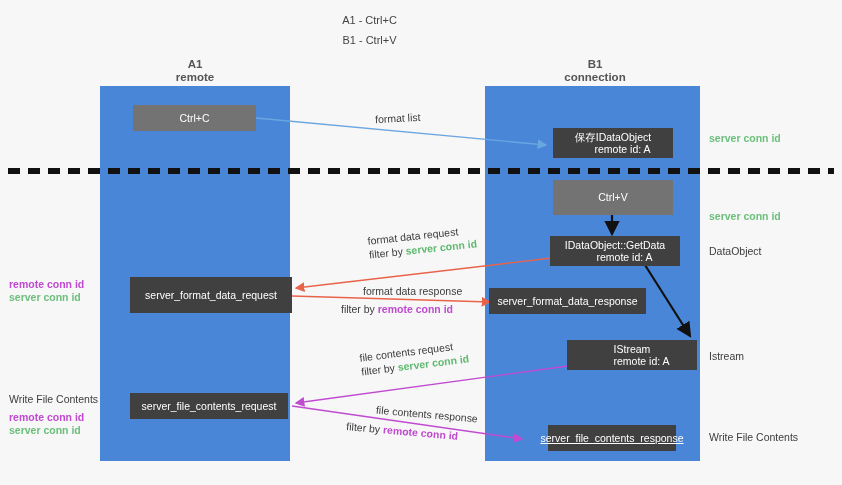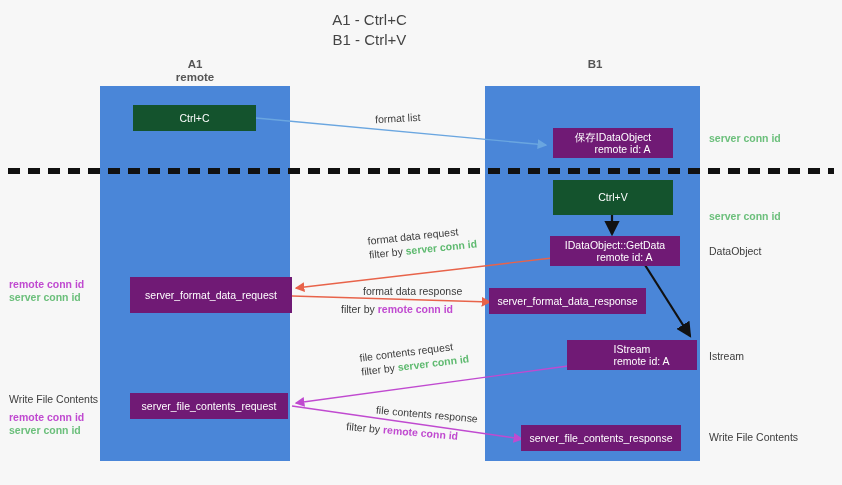--- a/index.html
+++ b/index.html
@@ -9,42 +9,42 @@
     font-family:"Liberation Sans", sans-serif;
     color:#3c3c3c;
     overflow:hidden;
     position:relative;
   }
   #stage{position:absolute;left:0;top:0;width:842px;height:485px;}
 
   
   .title{
     position:absolute;left:0;top:10px;width:739px;
-    text-align:center;font-size:15px;line-height:20px;color:#444;
+    text-align:center;font-size:11px;line-height:20px;color:#444;
   }
 
   
   .col-head{
     position:absolute;text-align:center;font-size:11.5px;
     line-height:13px;color:#555;font-weight:bold;
   }
 
   
   .lane{position:absolute;background:#4a86d8;}
 
   
   .box{
     position:absolute;box-sizing:border-box;
     display:flex;flex-direction:column;
     align-items:center;justify-content:center;
     color:#ffffff;font-size:10.5px;line-height:12.5px;
     text-align:center;padding:2px 4px;
   }
-  .box.green{background:#14532d;}
-  .box.orange{background:#701a75;}
+  .box.green{background:#737373;}
+  .box.orange{background:#404040;}
   .box .l2{font-size:10.5px;margin-left:19px;}
 
   
   .note{position:absolute;font-size:10.5px;line-height:13px;}
   .note.green{color:#6bbf7b;font-weight:bold;}
   .note.magenta{color:#c04ad0;font-weight:bold;}
   .note.dark{color:#3c3c3c;}
 
   
   .elabel{
@@ -72,20 +72,21 @@
     <div>A1 - Ctrl+C</div>
     <div>B1 - Ctrl+V</div>
   </div>
 
   <div class="col-head" style="left:120px;top:58px;width:150px;">
     <div>A1</div>
     <div>remote</div>
   </div>
   <div class="col-head" style="left:520px;top:58px;width:150px;">
     <div>B1</div>
+    <div>connection</div>
   </div>
 
   <div class="lane" style="left:100px;top:86px;width:190px;height:375px;"></div>
   <div class="lane" style="left:485px;top:86px;width:215px;height:375px;"></div>
 
   <svg class="arrows">
     <defs>
       <marker id="ar-blue" markerWidth="7" markerHeight="7" refX="6" refY="3.5" orient="auto">
         <path d="M0,0 L7,3.5 L0,7 z" fill="#6aa6e0"></path>
       </marker>
@@ -143,21 +144,21 @@
 
   <div class="box orange" style="left:489px;top:288px;width:157px;height:26px;">
     <div>server_format_data_response</div>
   </div>
 
   <div class="box orange" style="left:567px;top:340px;width:130px;height:30px;">
     <div>IStream</div>
     <div class="l2">remote id: A</div>
   </div>
 
-  <div class="box orange" style="left:521px;top:425px;width:160px;height:26px;">
+  <div class="box orange" style="left:548px;top:425px;width:128px;height:26px;text-decoration:underline;">
     <div>server_file_contents_response</div>
   </div>
 
   <div class="divider"></div>
 
   <div class="elabel" style="left:375px;top:111px;transform:rotate(-3deg);">
     <span>format list</span>
   </div>
 
   <div class="elabel" style="left:368px;top:228px;transform:rotate(-6deg);">

